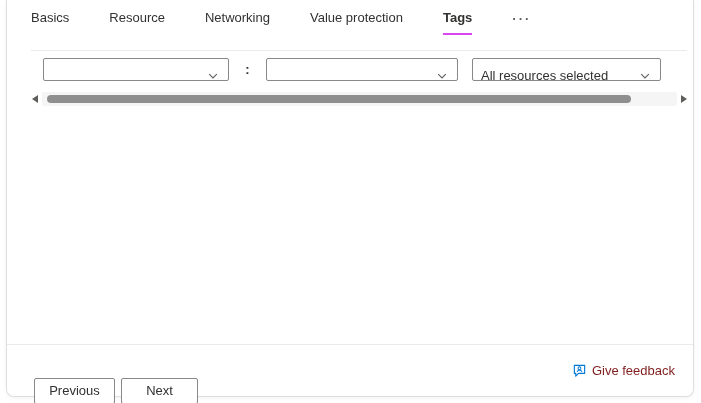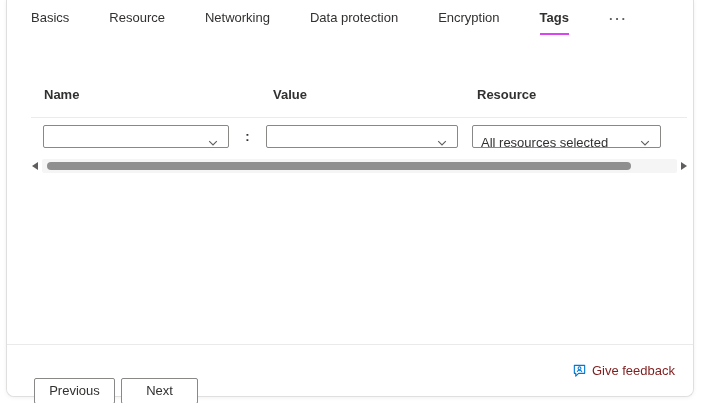--- a/index.html
+++ b/index.html
@@ -169,31 +169,25 @@
 </style>
 </head>
 <body>
 
 <div class="panel">
 
   <div class="tabbar">
     <div class="tab">Basics</div>
     <div class="tab">Resource</div>
     <div class="tab">Networking</div>
-    <div class="tab">Data protection</div>
-    <div class="tab">Encryption</div>
+    <div class="tab">Value protection</div>
     <div class="tab active">Tags</div>
     <div class="tab-overflow">···</div>
   </div>
 
-  <div class="grid-header">
-    <div class="col-name">Name</div>
-    <div class="col-value">Value</div>
-    <div class="col-resource">Resource</div>
-  </div>
 
   <div class="grid-divider"></div>
 
   <div class="tag-row">
     <div class="combobox combobox-name">
       <span class="val"></span>
       <span class="chevron">
         <svg width="12" height="12" viewBox="0 0 12 12">
             <path d="M2.2 4.2 L6 8 L9.8 4.2" fill="none" stroke="#605e5c" stroke-width="1.1"></path>
           </svg>

